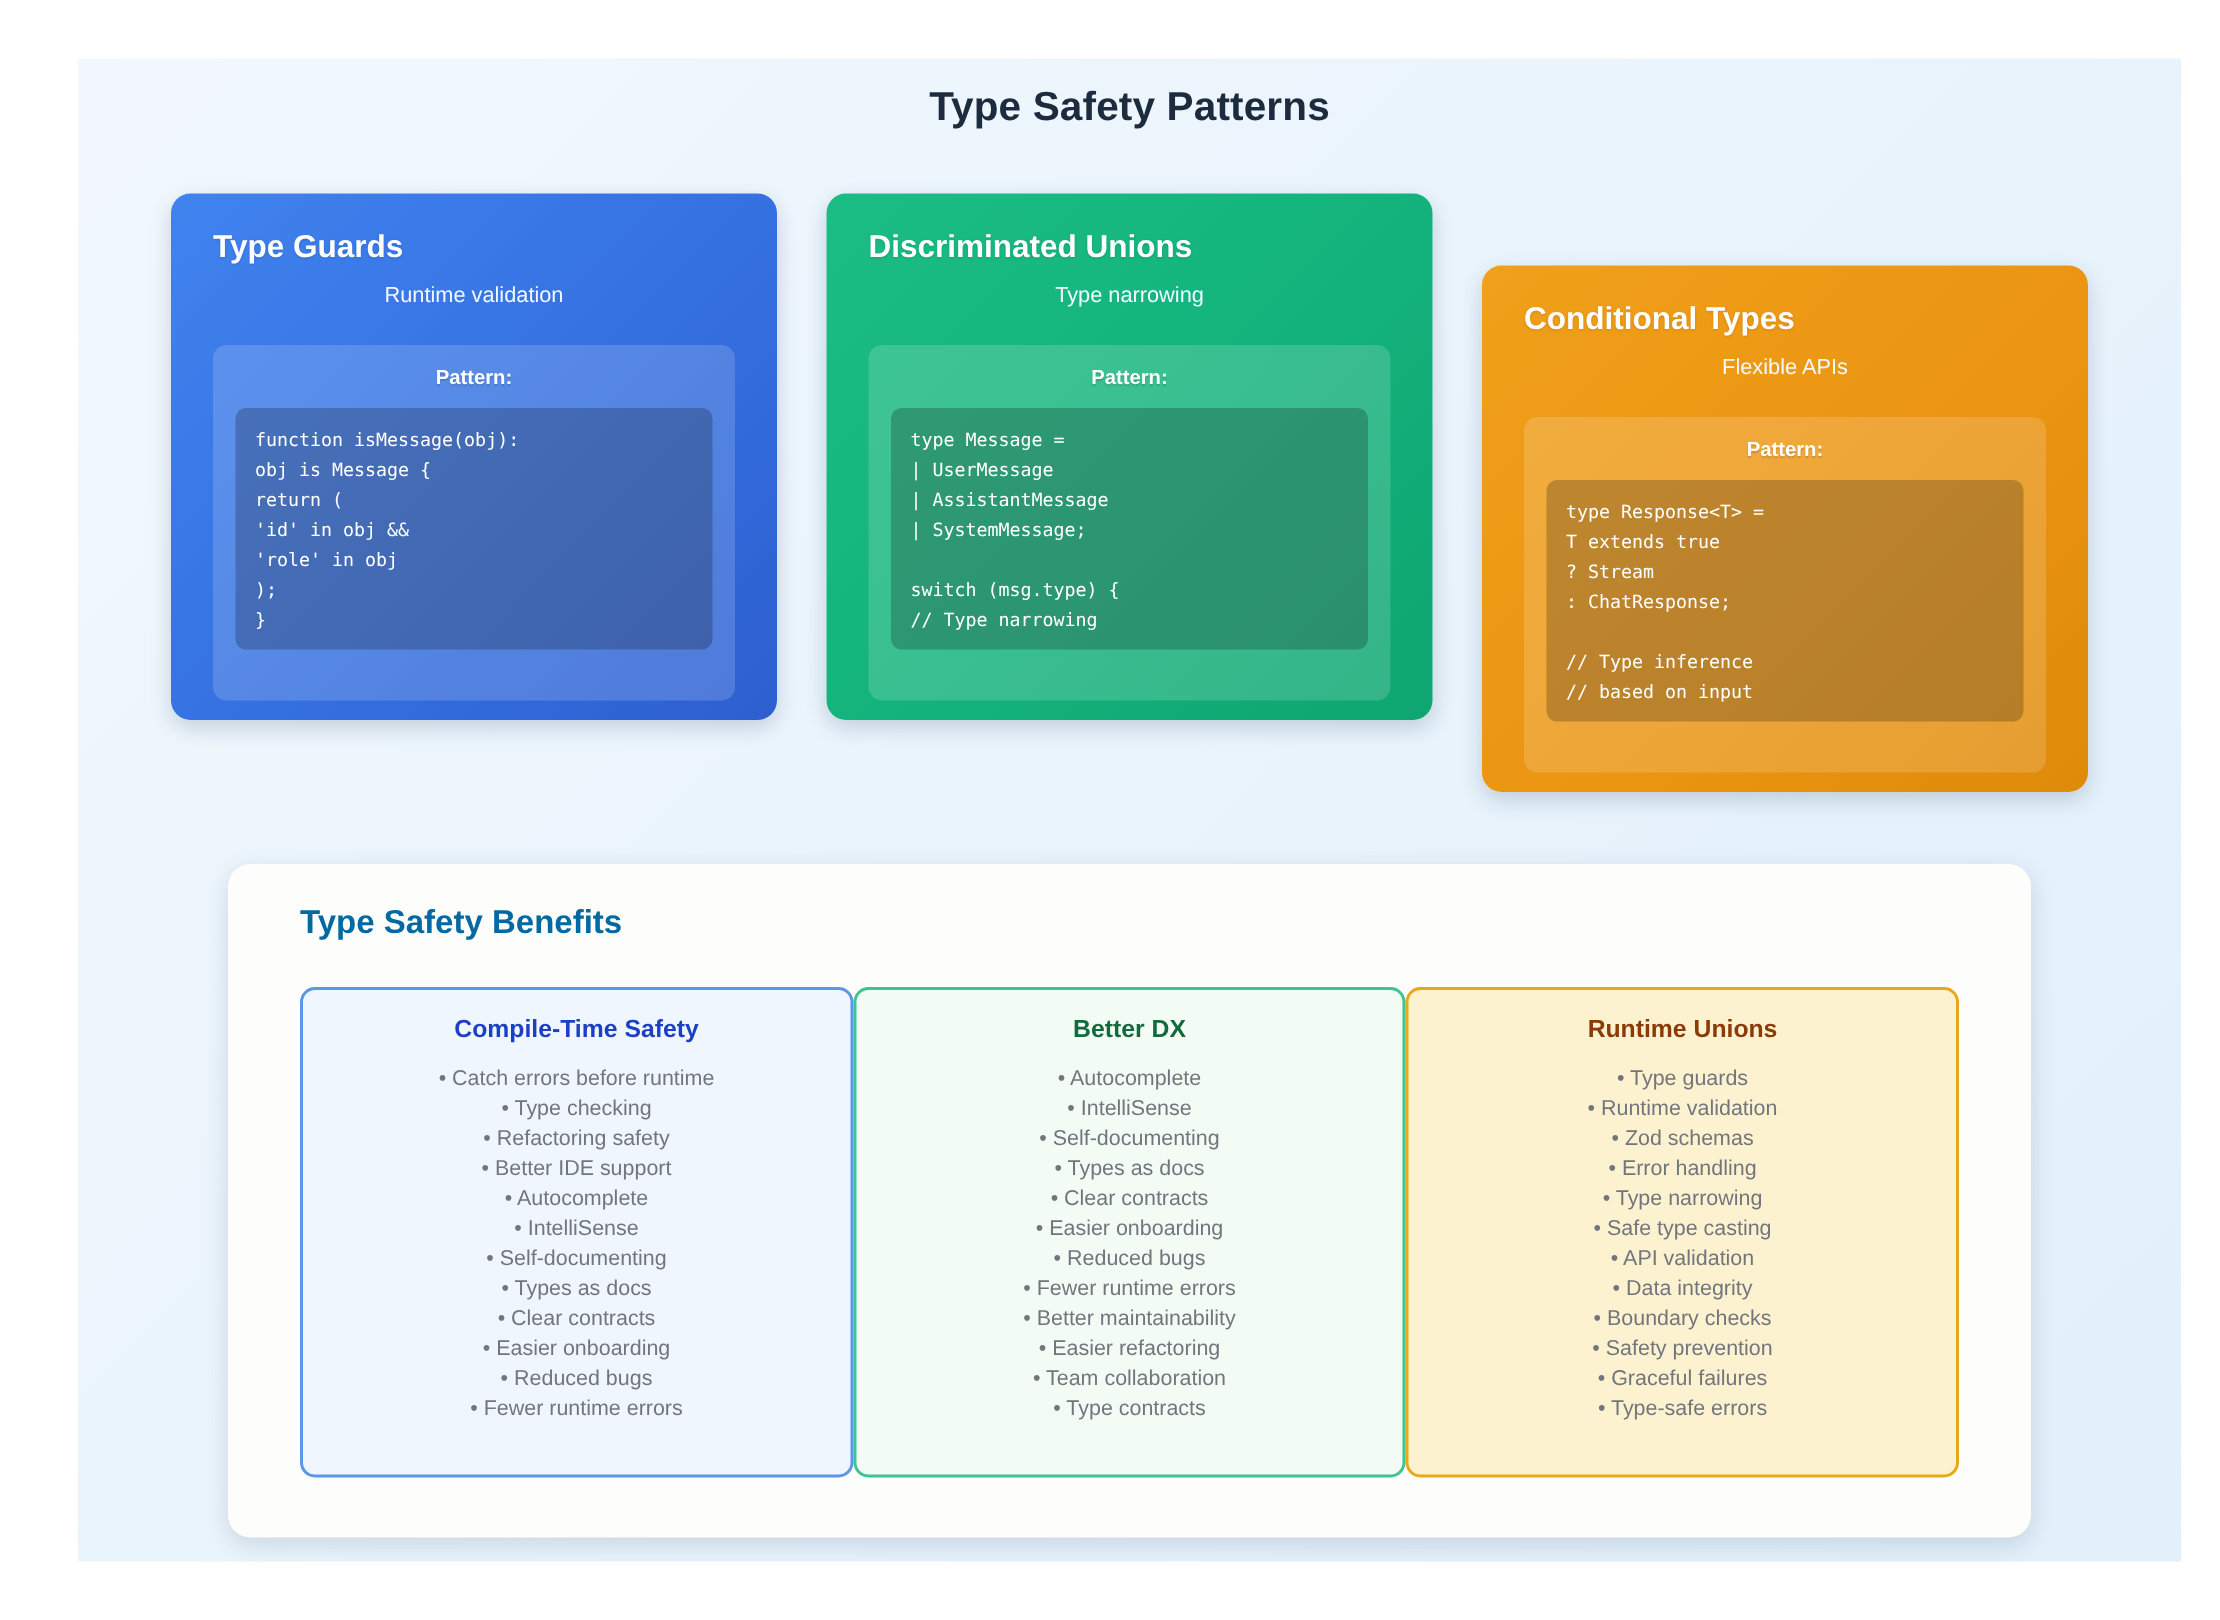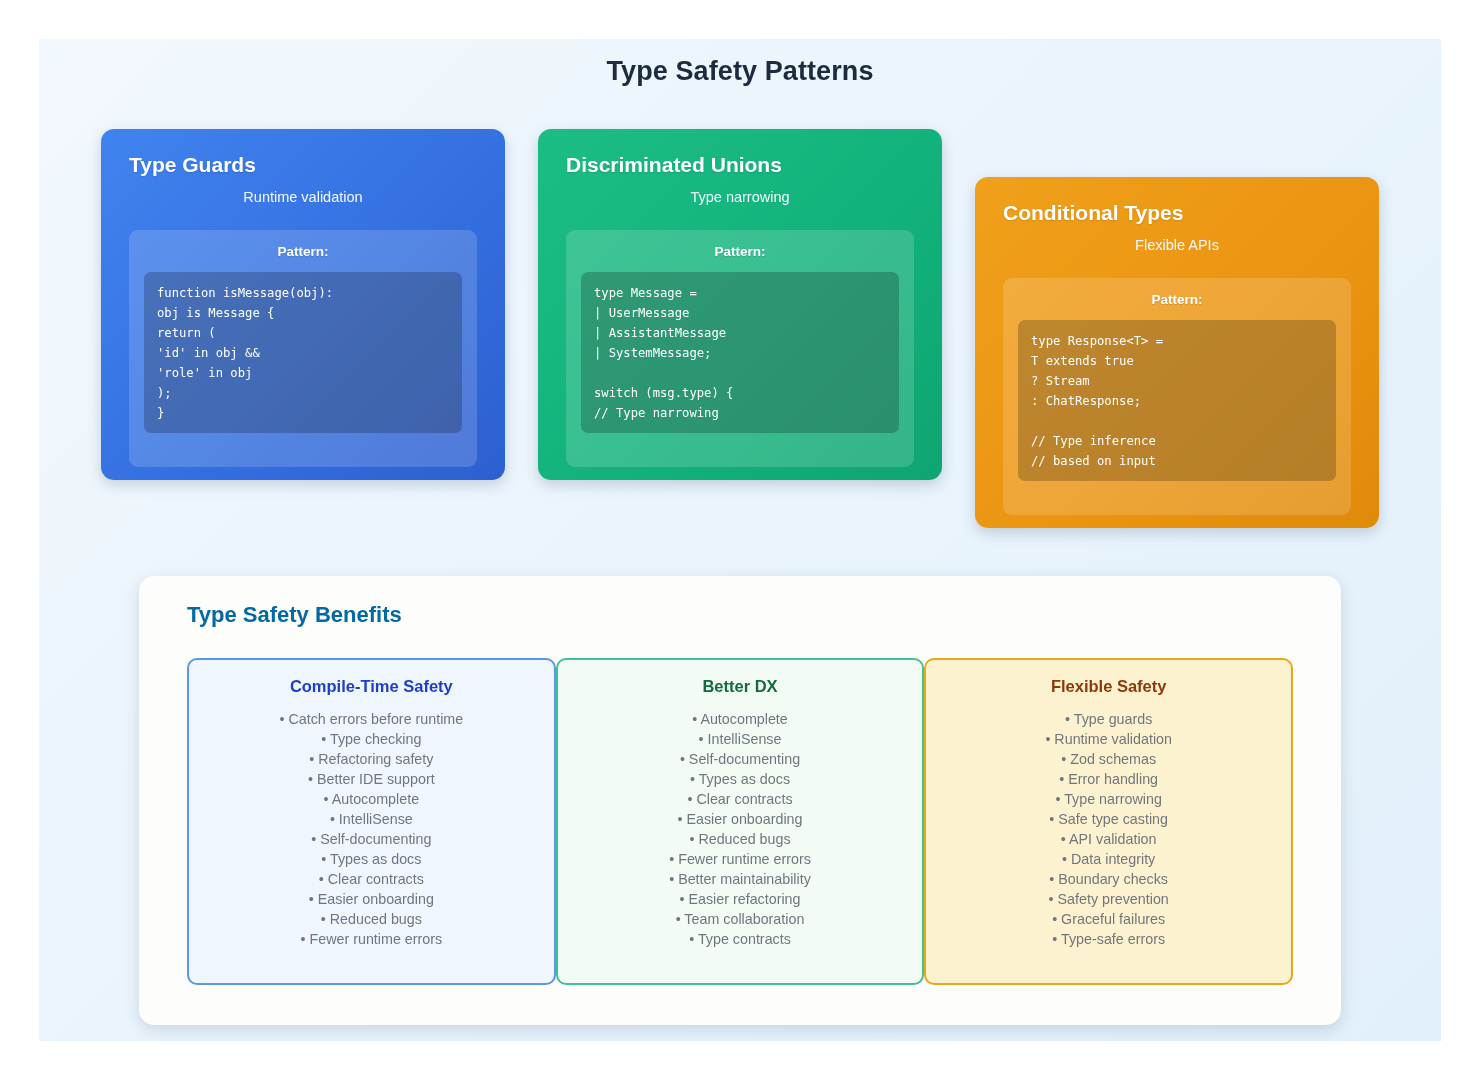--- a/index.html
+++ b/index.html
@@ -9,21 +9,21 @@
   }
   body {
     width: 1480px;
     height: 1080px;
     font-family: "Liberation Sans", sans-serif;
     overflow: hidden;
   }
 
   #stage {
     position: absolute;
-    left: 39px;
+    left: 52px;
     top: 39px;
     width: 1402px;
     height: 1002px;
     background: linear-gradient(135deg, #f2f8fd 0%, #eaf4fc 45%, #e2f0fb 100%);
     box-sizing: border-box;
     padding: 0;
   }
 
   .page-title {
     text-align: center;
@@ -246,21 +246,21 @@
             <li>• Reduced bugs</li>
             <li>• Fewer runtime errors</li>
             <li>• Better maintainability</li>
             <li>• Easier refactoring</li>
             <li>• Team collaboration</li>
             <li>• Type contracts</li>
           </ul>
       </div>
 
       <div class="bcard b-amber">
-        <h3 class="bcard-title">Flexible Safety</h3>
+        <h3 class="bcard-title">Runtime Unions</h3>
         <ul>
             <li>• Type guards</li>
             <li>• Runtime validation</li>
             <li>• Zod schemas</li>
             <li>• Error handling</li>
             <li>• Type narrowing</li>
             <li>• Safe type casting</li>
             <li>• API validation</li>
             <li>• Data integrity</li>
             <li>• Boundary checks</li>

